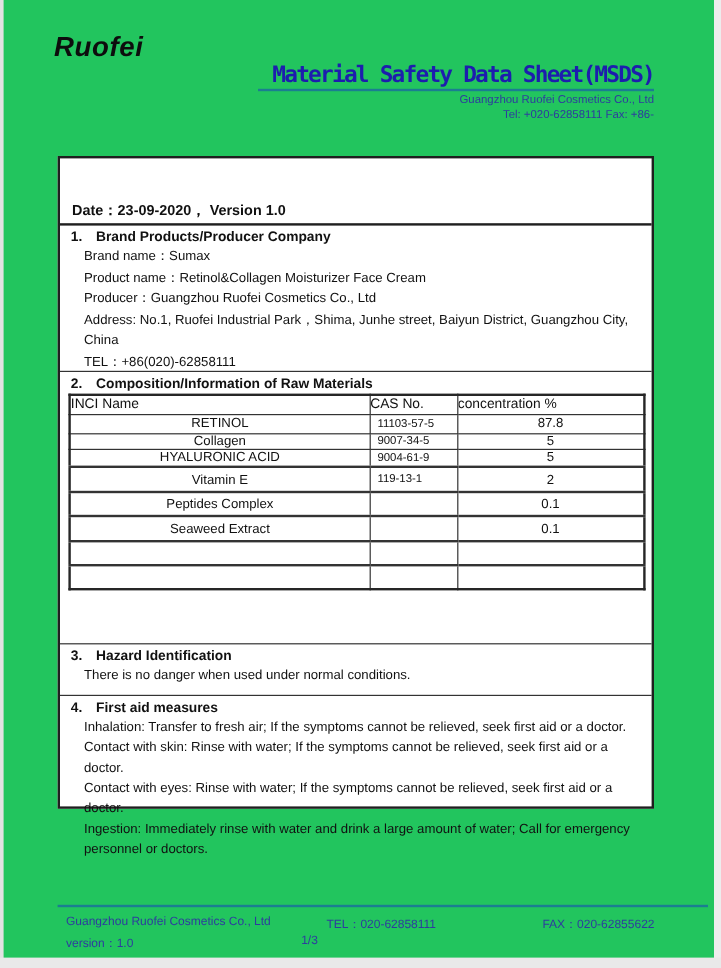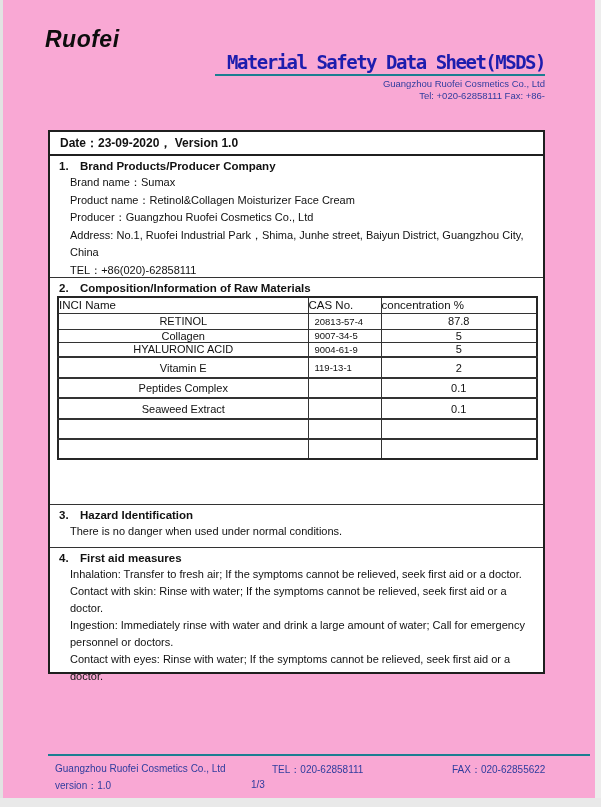--- a/index.html
+++ b/index.html
@@ -11,21 +11,21 @@
   }
   * { margin: 0; padding: 0; box-sizing: border-box; }
   html, body { width: 601px; height: 807px; }
   body {
     font-family: "Liberation Sans", sans-serif;
     background: #ffffff;
     color: #111;
     position: relative;
     overflow: hidden;
   }
-  .page { position: absolute; inset: 0; background: #f9a8d4; }
+  .page { position: absolute; inset: 0; background: #22c55e; }
 
   
   .edge { position: absolute; background: #e6e6e6; }
   .edge-left   { left: 0; top: 0; width: 3px; height: 807px; background:#e2e2e2; }
   .edge-right  { right: 0; top: 0; width: 6px; height: 807px; background:#ededed; }
   .edge-bottom { left: 0; bottom: 0; width: 601px; height: 9px; background:#e9e9e9; }
 
   
   .logo {
     position: absolute; left: 45px; top: 26px;
@@ -52,20 +52,21 @@
   
   .main-box {
     position: absolute; left: 48px; top: 130px; width: 497px; height: 544px;
     border: 2px solid var(--border-dark);
     background: #fff;
   }
   .date-row {
     height: 24px; line-height: 23px; padding-left: 10px;
     font-size: 12px; font-weight: bold;
     border-bottom: 2px solid var(--border-dark);
+    margin-top: 32px;
   }
   .sec { border-bottom: 1px solid var(--border-line); }
   .sec:last-child { border-bottom: none; }
   .sec-head { display: flex; padding: 3px 0 1px 9px; font-size: 11.5px; font-weight: bold; line-height: 14px; }
   .sec-head .num { width: 21px; flex: 0 0 21px; }
   .sec-line { padding-left: 20px; padding-right: 14px; font-size: 11px; line-height: 17.5px; }
   .sec1 { height: 122px; }
   .sec2 { height: 227px; }
   .sec3 { height: 43px; }
   .sec4 { height: 124px; }
@@ -149,21 +150,21 @@
             <col style="width:156px">
           </colgroup>
         <tbody>
             <tr>
           <th>INCI Name</th>
           <th>CAS No.</th>
           <th>concentration %</th>
         </tr>
         <tr class="rh17">
           <td class="c-inci">RETINOL</td>
-          <td class="c-cas">20813-57-4</td>
+          <td class="c-cas">11103-57-5</td>
           <td class="c-conc">87.8</td>
         </tr>
         <tr class="rh14">
           <td class="c-inci">Collagen</td>
           <td class="c-cas">9007-34-5</td>
           <td class="c-conc">5</td>
         </tr>
         <tr class="rh16">
           <td class="c-inci">HYALURONIC ACID</td>
           <td class="c-cas">9004-61-9</td>
@@ -206,22 +207,22 @@
       <div class="sec-line">There is no danger when used under normal conditions.</div>
     </div>
 
     <div class="sec sec4">
       <div class="sec-head">
         <span class="num">4.</span>
         <span>First aid measures</span>
       </div>
       <div class="sec-line">Inhalation: Transfer to fresh air; If the symptoms cannot be relieved, seek first aid or a doctor.</div>
       <div class="sec-line">Contact with skin: Rinse with water; If the symptoms cannot be relieved, seek first aid or a doctor.</div>
+      <div class="sec-line">Contact with eyes: Rinse with water; If the symptoms cannot be relieved, seek first aid or a doctor.</div>
       <div class="sec-line">Ingestion: Immediately rinse with water and drink a large amount of water; Call for emergency personnel or doctors.</div>
-      <div class="sec-line">Contact with eyes: Rinse with water; If the symptoms cannot be relieved, seek first aid or a doctor.</div>
     </div>
   </div>
 
   <div class="footer-line"></div>
   <div class="f-text f-company">Guangzhou Ruofei Cosmetics Co., Ltd</div>
   <div class="f-text f-version">version：1.0</div>
   <div class="f-text f-tel">TEL：020-62858111</div>
   <div class="f-text f-page">1/3</div>
   <div class="f-text f-fax">FAX：020-62855622</div>
 </div>

